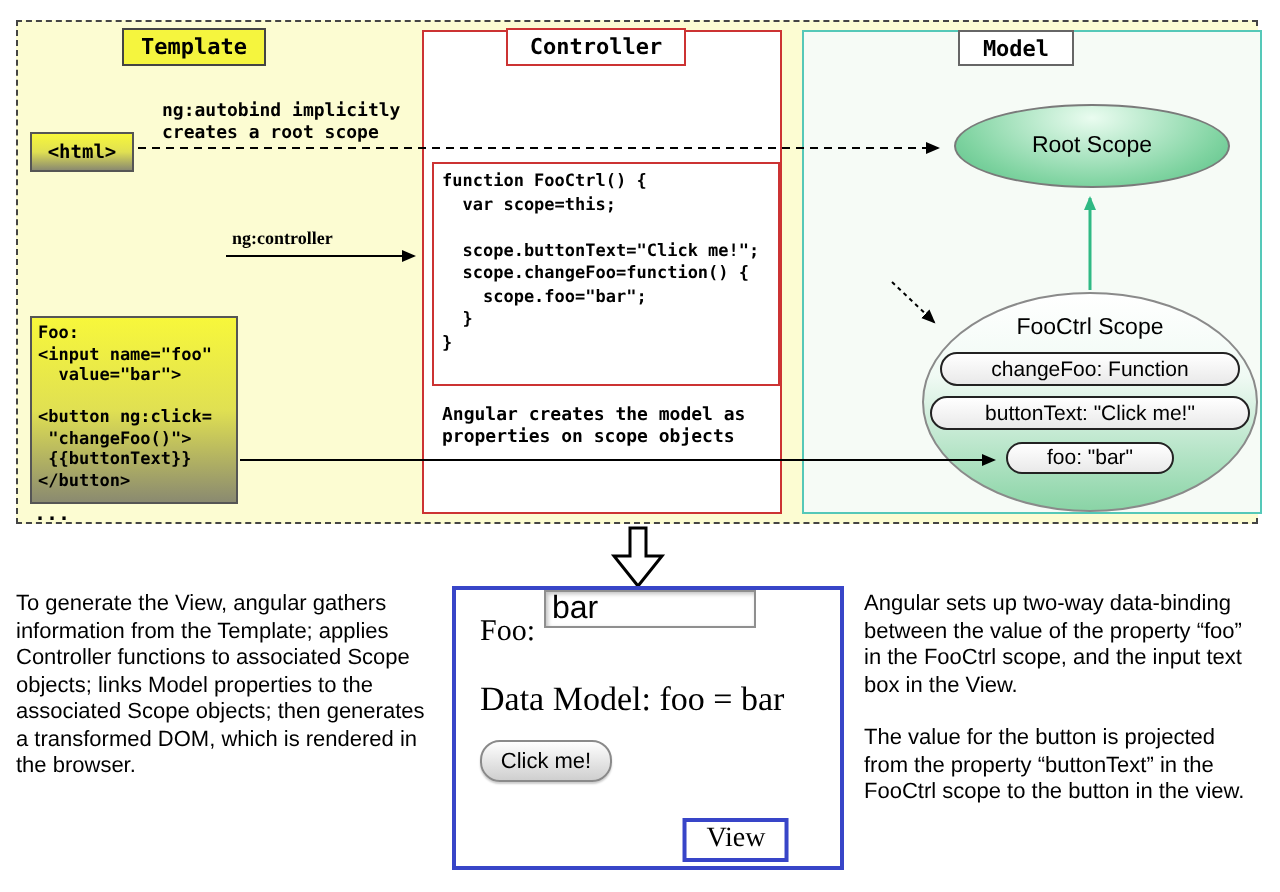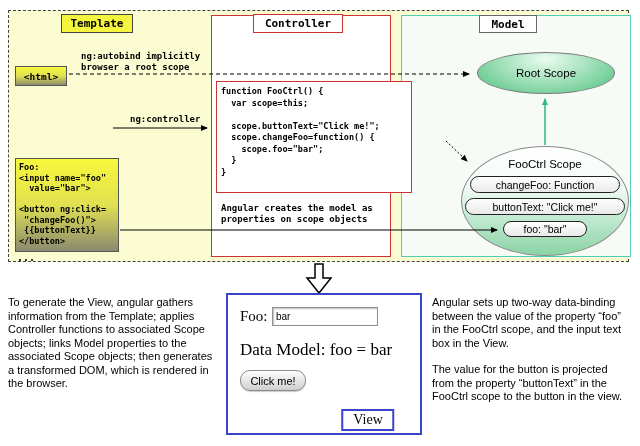--- a/index.html
+++ b/index.html
@@ -25,26 +25,26 @@
   .mdl-region { left:392px; top:4px; width:230px; height:242px; border:1px solid #55C8B8; background:#F6FBF6; }
 
   .ybox { background:linear-gradient(180deg,#F7F73B 0%,#E0E052 50%,#8A8A70 100%);
           border:1px solid #555; font-family:"DejaVu Sans Mono",monospace; font-weight:bold; }
   .html-box   { left:6px;  top:55px;  width:52px;  height:20px; font-size:9.5px; display:flex; align-items:center; justify-content:center; }
   .body-box   { left:6px;  top:99px;  width:97px;  height:42px; font-size:9px;  line-height:11px; padding:3px 3px; }
   .markup-box { left:6px;  top:147px; width:104px; height:94px; font-size:8.5px; line-height:10.5px; padding:3px 3px; }
 
   .note { font-size:9px; line-height:11px; z-index:4; }
   .autobind-note { left:72px; top:40px; }
-  .ngctl-note    { left:121px; top:103px; }
+  .ngctl-note    { left:107px; top:103px;font-family:Liberation Serif, serif; }
   .creates-note  { left:212px; top:192px; background:#fff; }
   .applies-note  { left:397px; top:84px; }
   .ellipsis      { left:8px; top:241px; font-size:10px; }
 
-  .ctl-code { left:207px; top:70px; width:196px; height:112px; border:1px solid #C33; background:#fff;
+  .ctl-code { left:207px; top:70px; width:174px; height:112px; border:1px solid #C33; background:#fff;
               font-size:8.5px; line-height:11.5px; padding:4px 4px; z-index:3; }
 
   .root-scope { left:468px; top:41px; width:138px; height:42px; border:1px solid #7a7a7a; border-radius:50%;
                 background:radial-gradient(ellipse at 50% 15%, #EAFCF0 0%, #7ED3A0 70%, #57BD85 100%);
                 display:flex; align-items:center; justify-content:center; font-size:11.5px; z-index:2; }
   .fooctrl-scope { left:452px; top:135px; width:168px; height:110px; border:1px solid #8a8a8a; border-radius:50%;
                    background:linear-gradient(180deg,#FFFFFF 0%,#F0FAF4 38%,#8AD4A6 100%); z-index:1; }
   .fooctrl-label { left:452px; top:147px; width:168px; text-align:center; font-size:11.5px; z-index:2; }
 
   .pill { border:1px solid #222; border-radius:9px; background:linear-gradient(180deg,#fff 0%,#e9e9e9 100%);
@@ -59,22 +59,22 @@
   .down-arrow { left:303px; top:263px; width:32px; height:32px; }
 
   .para { font-size:11px; line-height:13.5px; }
   .left-note  { left:8px;  top:296px; width:213px; }
   .right-note { left:432px; top:296px; width:200px; }
   .right-note .p2 { margin-top:13px; }
 
   .view-box { left:226px; top:293px; width:196px; height:142px; border:2px solid #3845C8; background:#fff; }
   .serif { font-family:"Liberation Serif","DejaVu Serif",serif; }
   .foo-label { left:12px; top:13px; font-size:15px; }
-  .foo-input { left:44px; top:12px; width:106px; height:19px; border:1px solid #8f8f8f; background:#fff;
-               font-family:"Liberation Sans",sans-serif; font-size:10px; padding:0 3px;
+  .foo-input { left:44px; top:0; width:106px; height:19px; border:1px solid #8f8f8f; background:#fff;
+               font-family:"Liberation Sans",sans-serif; font-size:16px; padding:0 3px;
                box-shadow:inset 1px 1px 2px rgba(0,0,0,.25); }
   .dm-text { left:12px; top:45px; font-size:17px; }
   .click-btn { left:12px; top:75px; width:66px; height:21px; border:1px solid #8a8a8a; border-radius:10px;
                background:linear-gradient(180deg,#FEFEFE 0%,#CFCFCF 100%); font-family:"Liberation Sans",sans-serif;
                font-size:11px; box-shadow:0 1px 1px rgba(0,0,0,.2); }
   .view-label { left:50%; transform:translateX(-50%); bottom:2px; border:2px solid #3845C8; background:#fff;
                 padding:0 10px; font-size:14px; line-height:18px;margin-left:44px; }
 </style>
 </head>
 <body>
@@ -110,21 +110,21 @@
       </g>
       <g>
         <line x1="437" y1="130" x2="458" y2="150" stroke="#000" stroke-width="1" stroke-dasharray="2,2" marker-end="url(#ah)"></line>
       </g>
       <g>
         <line x1="536" y1="134" x2="536" y2="88" stroke="#2FB984" stroke-width="1.5" marker-end="url(#ahg)"></line>
       </g>
     </svg>
 
     <div class="abs note mono pre autobind-note">ng:autobind implicitly
-browser a root scope</div>
+creates a root scope</div>
     <div class="abs ybox html-box">&lt;html&gt;</div>
     <div class="abs note mono ngctl-note">ng:controller</div>
     <div class="abs ybox pre markup-box">Foo:
 &lt;input name="foo"
   value="bar"&gt;
 
 &lt;button ng:click=
  "changeFoo()"&gt;
  {{buttonText}}
 &lt;/button&gt;</div>

